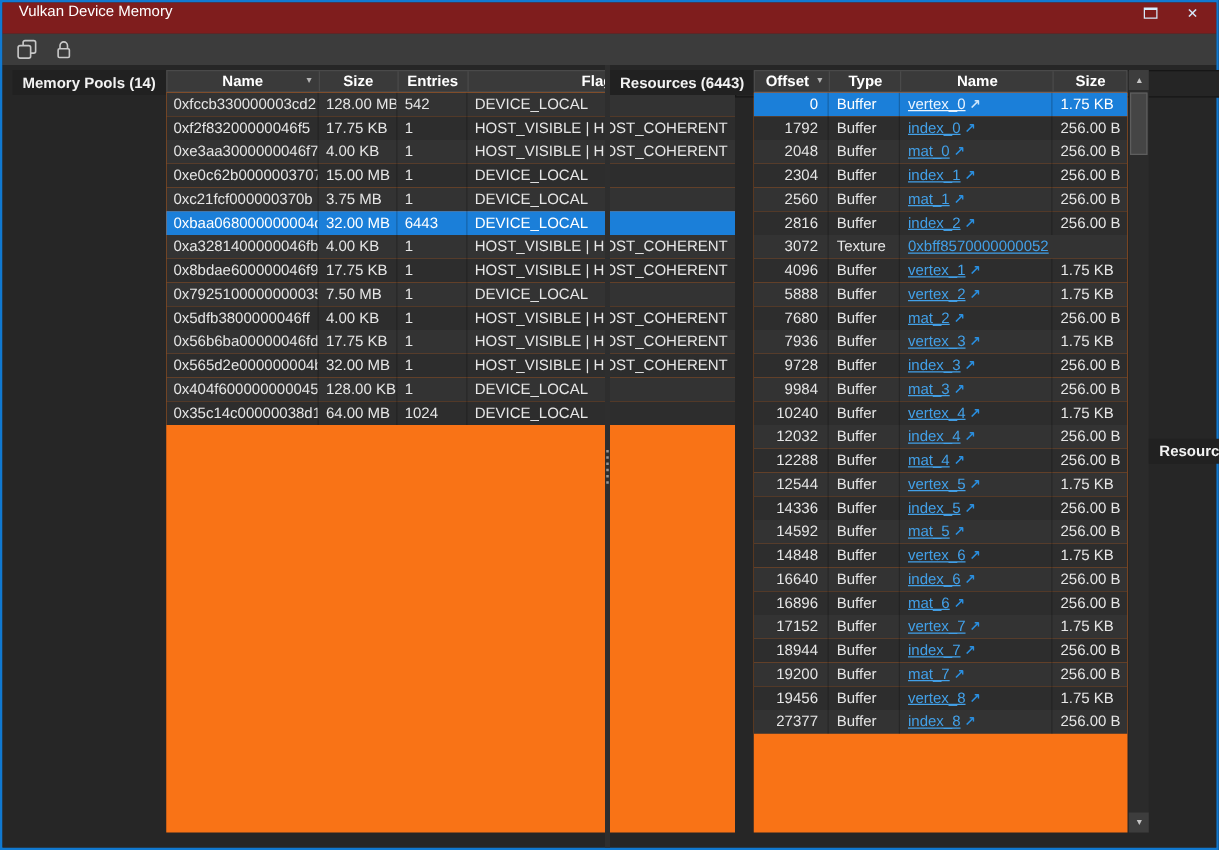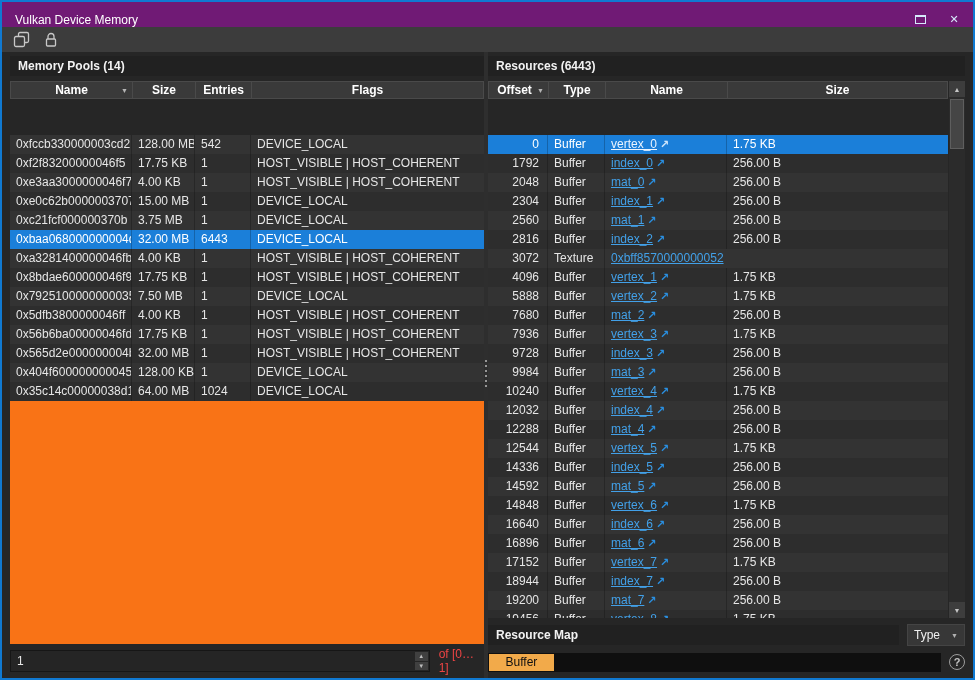--- a/index.html
+++ b/index.html
@@ -1,46 +1,46 @@
 <!DOCTYPE html>
 <html><head>
 <meta charset="utf-8">
 <style>
   * { box-sizing: border-box; margin: 0; padding: 0; }
   html,body { width:975px; height:680px; background:#111; overflow:hidden;
     font-family:"Liberation Sans","DejaVu Sans",sans-serif; font-size:12px; color:#e6e6e6; }
   .window { position:absolute; inset:0; border:2px solid #1079d1; background:#2a2a2a;
     display:flex; flex-direction:column; }
   
-  .titlebar { height:25px; background:#701a75; display:flex; align-items:flex-end;
+  .titlebar { height:25px; background:#7f1d1d; display:flex; align-items:flex-start;
     padding:0 10px 0 13px; flex:none; }
   .titlebar .title { color:#fff; }
   .win-buttons { margin-left:auto; display:flex; align-items:center; gap:16px; }
   .wbtn { width:18px; height:16px; display:flex; align-items:center; justify-content:center;
     color:#d6e9fb; cursor:default; }
   .restore-glyph { width:11px; height:9px; border:1px solid #d6e9fb; border-top-width:2px; }
   .close-glyph { font-size:11px; }
   
   .toolbar { height:25px; background:#3c3c3c; display:flex; align-items:center; gap:8px;
     padding:0 8px; flex:none; }
   .tbtn { width:22px; height:20px; display:flex; align-items:center; justify-content:center; }
   .tbtn svg { stroke:#c8c8c8; fill:none; stroke-width:1.3; }
   
   .content { flex:1; position:relative; background:#262626; }
-  .panel { position:absolute; top:4px; bottom:6px; display:flex; flex-direction:column; }
+  .panel { position:absolute; top:4px; bottom:6px; display:flex; flex-direction:row; }
   .panel-left  { left:8px;  width:474px; }
   .panel-right { left:486px; right:8px; }
   .splitter { position:absolute; left:482px; top:0; bottom:0; width:4px; background:#2e2e2e; }
   .splitter-dots { position:absolute; left:1px; top:308px; display:flex; flex-direction:column; gap:3px; }
   .splitter-dots i { width:2px; height:2px; background:#969696; display:block; }
   .group-header { height:20px; background:#212121; display:flex; align-items:center;
     padding:0 8px; font-weight:bold; color:#f2f2f2; flex:none; margin-bottom:5px; }
   
   .table { flex:1; min-height:0; display:flex; margin-bottom:6px; }
-  .table-col { flex:1; min-width:0; display:flex; flex-direction:column;gap:36px; }
+  .table-col { flex:1; min-width:0; display:flex; flex-direction:column; }
   .thead { height:18px; display:flex; flex:none; background:#3a3a3a; border:1px solid #4a4a4a; }
   .th { position:relative; display:flex; align-items:center; justify-content:center;
     font-weight:bold; color:#fff; border-right:1px solid #4a4a4a; overflow:hidden; white-space:nowrap; }
   .th:last-child { border-right:none; }
   .sort-arrow { position:absolute; right:4px; top:50%; transform:translateY(-50%);
     font-size:7px; color:#b5b5b5; }
   .rows { flex:1; overflow:hidden; background:#f97316; }
   .row { height:19px; display:flex; }
   .rows .row:nth-child(odd)  { background:#333333; }
   .rows .row:nth-child(even) { background:#2d2d2d; }

